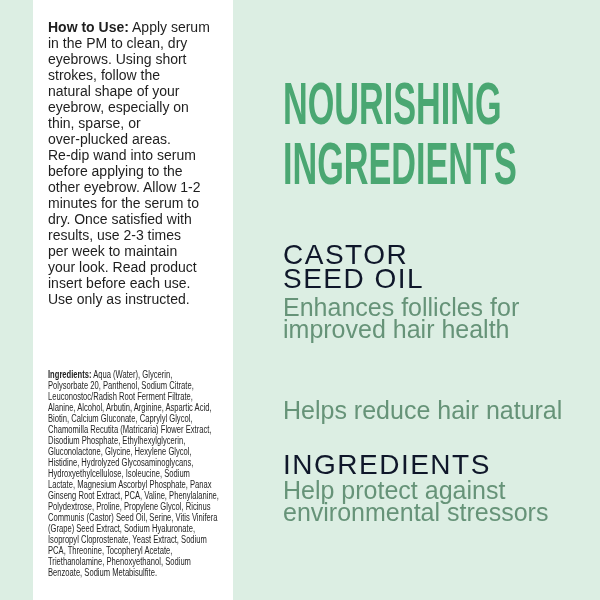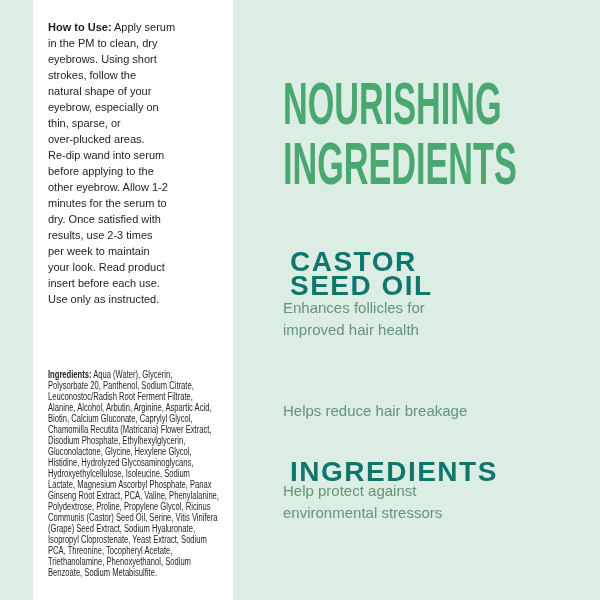--- a/index.html
+++ b/index.html
@@ -23,21 +23,21 @@
     width: 200px;
     height: 600px;
     background: #ffffff;
   }
   .howto {
     position: absolute;
     left: 15px;
     top: 19px;
     width: 180px;
     margin: 0;
-    font-size: 11px;
+    font-size: 14px;
     line-height: 16px;
     color: #1e1e1e;
     white-space: pre-line;
   }
   .howto b { font-weight: 700; }
   .ingredients {
     position: absolute;
     left: 15px;
     top: 369px;
     width: 245px;
@@ -72,33 +72,33 @@
     font-size: 60px;
     font-weight: 700;
     color: #4aa772;
     white-space: nowrap;
     transform: scaleX(0.57);
     transform-origin: left top;
   }
   .sec-title {
     position: absolute;
     left: 0;
-    margin: 7px;
+    margin: 0;
     font-size: 28px;
     line-height: 24px;
-    font-weight: 700;
+    font-weight: 400;
     letter-spacing: 1.5px;
-    color: #0f766e;
+    color: #0f172a;
     white-space: pre-line;
   }
   .sec-desc {
     position: absolute;
     left: 0;
     margin: 0;
-    font-size: 15px;
+    font-size: 25px;
     line-height: 21.5px;
     color: #669378;
     white-space: pre-line;
   }
   .t-castor { top: 243px; }
   .d-castor { top: 297px; }
   .t-panthenol { top: 371px; }
   .d-panthenol { top: 400px; }
   .t-antiox { top: 453px; }
   .d-antiox { top: 480px; }
@@ -153,20 +153,20 @@
     <h1 class="main-heading">
       <span class="hline">NOURISHING</span>
       <span class="hline">INGREDIENTS</span>
     </h1>
 
     <h2 class="sec-title t-castor">CASTOR
 SEED OIL</h2>
     <p class="sec-desc d-castor">Enhances follicles for
 improved hair health</p>
 
-    <p class="sec-desc d-panthenol">Helps reduce hair breakage</p>
+    <p class="sec-desc d-panthenol">Helps reduce hair natural</p>
 
     <h2 class="sec-title t-antiox">INGREDIENTS</h2>
     <p class="sec-desc d-antiox">Help protect against
 environmental stressors</p>
   </div>
 
 </div>
 
 </body></html>

